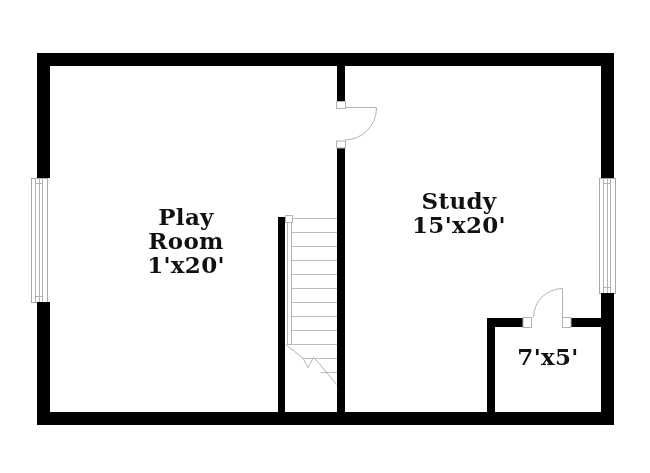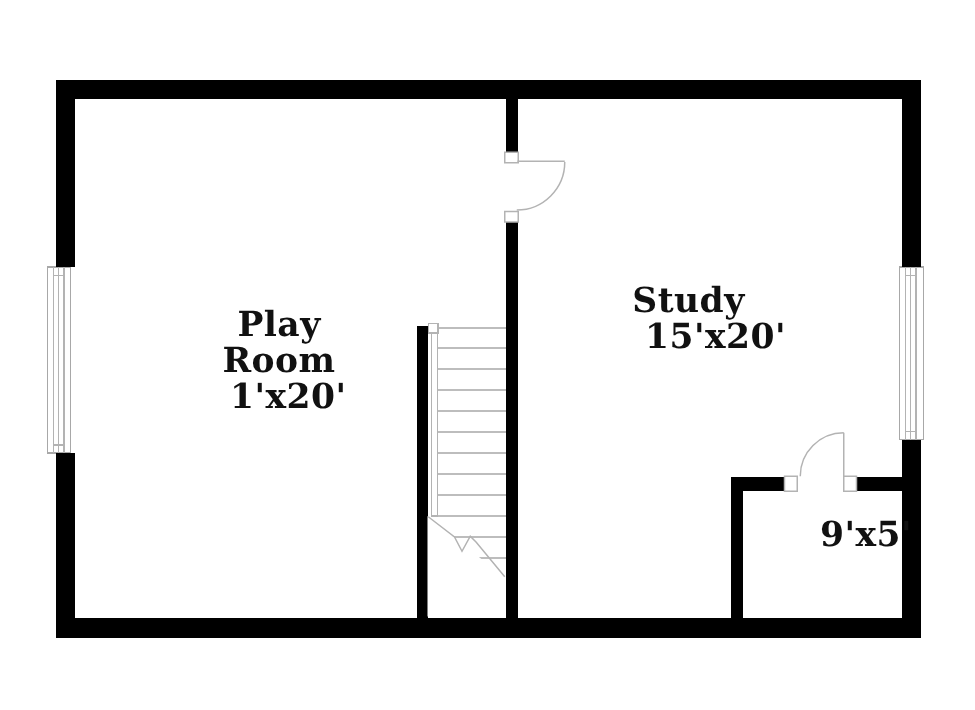--- a/index.html
+++ b/index.html
@@ -25,21 +25,21 @@
   .room-label {
     position:absolute;
     text-align:center;
     font-weight:bold;
     color:var(--text,#111);
     font-size:23px;
     line-height:24px;
     letter-spacing:0.3px;
     white-space:normal;
   }
-  .room-label .dims { display:block;text-align:right; }
+  .room-label .dims { display:block; }
   #label-wic { line-height:25px; }
 </style>
 </head>
 <body>
 
 <div class="canvas">
 
   <svg class="plan-svg" width="650" height="473" viewBox="0 0 650 473" xmlns="http://www.w3.org/2000/svg">
 
     <g shape-rendering="crispEdges">
@@ -122,16 +122,16 @@
     <span class="name">Play Room</span>
     <span class="dims">1'x20'</span>
   </div>
 
   <div class="room-label" id="label-study" style="left:394px; top:189px; width:130px;">
     <span class="name">Study</span>
     <span class="dims">15'x20'</span>
   </div>
 
   <div class="room-label" id="label-wic" style="left:488px; top:344px; width:120px;">
-    <span class="dims">9'x5'</span>
+    <span class="dims">7'x5'</span>
   </div>
 
 </div>
 
 </body></html>

